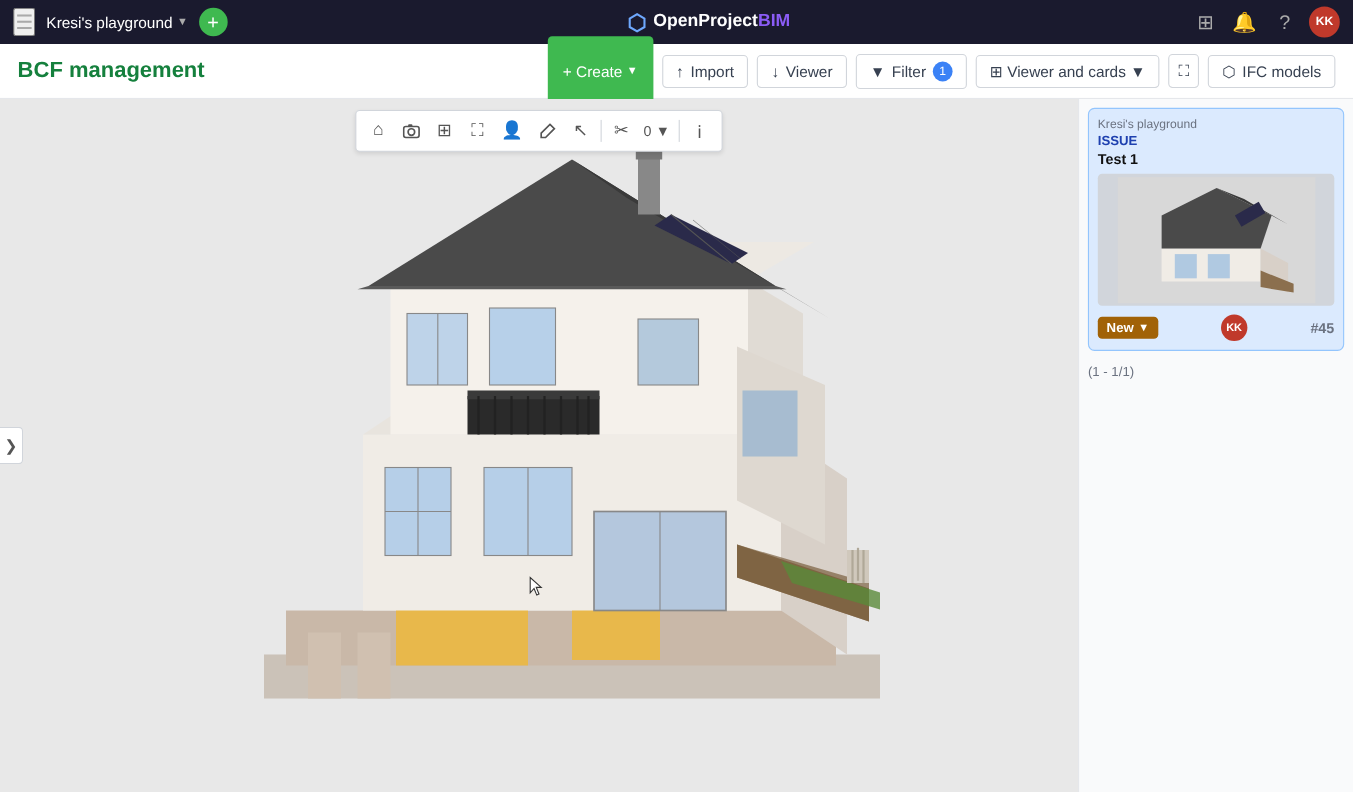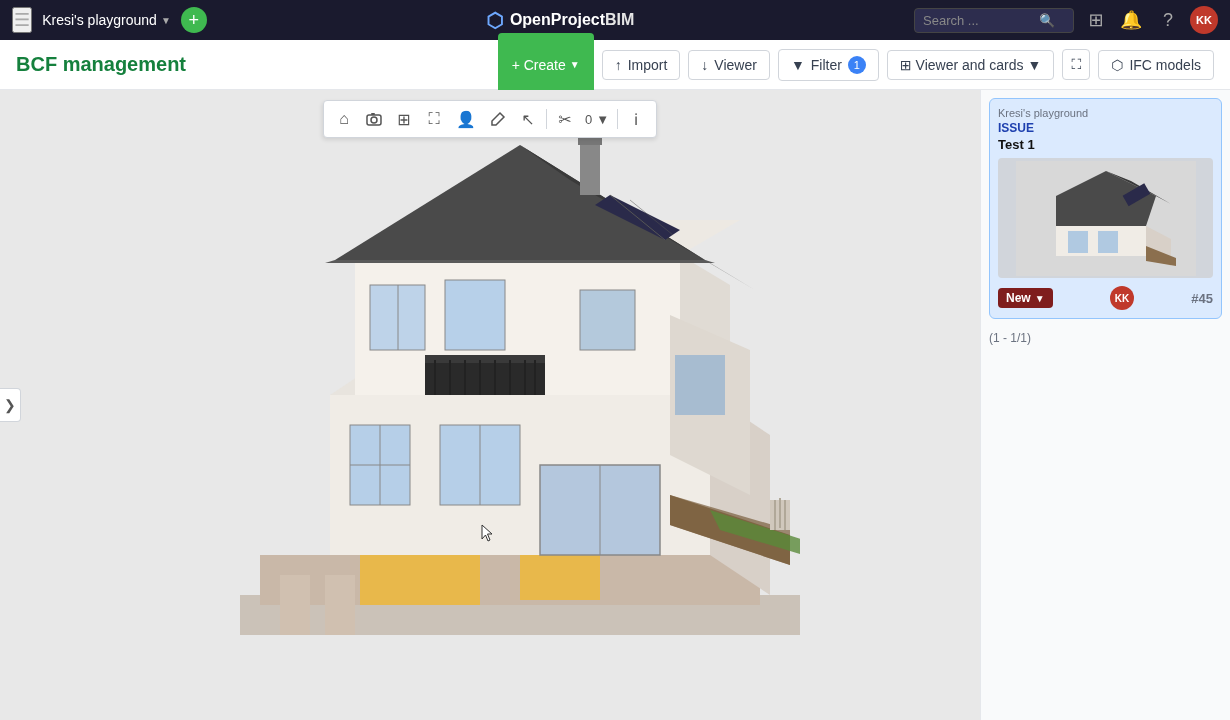--- a/index.html
+++ b/index.html
@@ -22,21 +22,21 @@
     }
     .nav-workspace .chevron { font-size: 10px; color: #aaa; }
     .nav-add-btn {
       width: 26px; height: 26px; border-radius: 50%;
       background: #3fb950; border: none; color: white;
       font-size: 18px; cursor: pointer; display: flex; align-items: center; justify-content: center;
     }
     .nav-center { flex: 1; display: flex; justify-content: center; align-items: center; }
     .nav-logo { display: flex; align-items: center; gap: 6px; color: white; font-size: 16px; font-weight: 600; }
     .nav-logo .logo-icon { color: #6ea8fe; font-size: 20px; }
-    .nav-logo .logo-bim { color: #e5e5e5; }
+    .nav-logo .logo-bim { color: #8b5cf6; }
     .nav-right { display: flex; align-items: center; gap: 8px; }
     .search-box {
       background: #2d2d4e; border: 1px solid #444; border-radius: 4px;
       color: white; padding: 4px 8px; font-size: 13px; width: 160px;
       display: flex; align-items: center; gap: 6px;
     }
     .search-box input {
       background: transparent; border: none; color: white; font-size: 13px;
       outline: none; width: 110px;
     }
@@ -137,21 +137,21 @@
     }
     .issue-workspace { font-size: 11px; color: #6b7280; margin-bottom: 2px; }
     .issue-type { font-size: 12px; font-weight: 700; color: #1e40af; margin-bottom: 2px; }
     .issue-title { font-size: 13px; font-weight: 600; color: #111; margin-bottom: 6px; }
     .issue-thumbnail {
       width: 100%; height: 120px; background: #d1d5db; border-radius: 4px;
       margin-bottom: 8px; overflow: hidden; display: flex; align-items: center; justify-content: center;
     }
     .issue-footer { display: flex; align-items: center; justify-content: space-between; }
     .status-badge {
-      background: #7f1d1d; color: white; padding: 3px 8px; border-radius: 4px;
+      background: #a16207; color: white; padding: 3px 8px; border-radius: 4px;
       font-size: 12px; font-weight: 600; cursor: pointer; display: flex; align-items: center; gap: 4px;
     }
     .status-badge .arrow { font-size: 10px; }
     .assignee-avatar {
       width: 24px; height: 24px; border-radius: 50%;
       background: #c0392b; color: white; font-size: 10px; font-weight: 700;
       display: flex; align-items: center; justify-content: center;
     }
     .issue-id { font-size: 13px; color: #6b7280; font-weight: 600; }
     .pagination { font-size: 12px; color: #6b7280; padding: 4px 0; }
@@ -166,24 +166,20 @@
     <span class="chevron">▼</span>
   </div>
   <button class="nav-add-btn">+</button>
   <div class="nav-center">
     <div class="nav-logo">
       <span class="logo-icon">⬡</span>
       <span><span>OpenProject</span><span class="logo-bim">BIM</span></span>
     </div>
   </div>
   <div class="nav-right">
-    <div class="search-box">
-      <input type="text" placeholder="Search ..." style="">
-      <span class="search-icon">🔍</span>
-    </div>
     <button class="nav-icon-btn">⊞</button>
     <button class="nav-icon-btn">🔔</button>
     <button class="nav-icon-btn">?</button>
     <div class="nav-avatar">KK</div>
   </div>
 </div>
 
 <div class="sub-header">
   <span class="page-title">BCF management</span>
   <div class="sub-header-actions">

